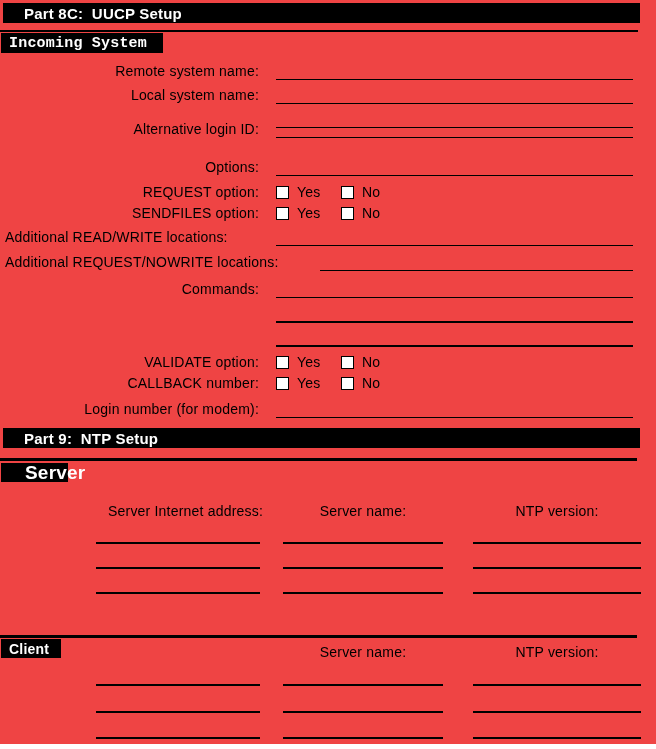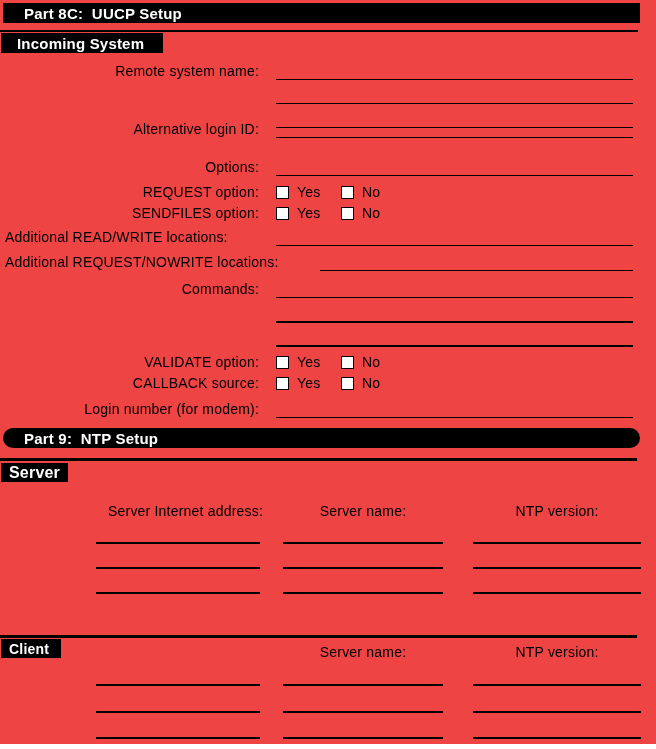--- a/index.html
+++ b/index.html
@@ -29,29 +29,30 @@
 </style>
 </head>
 <body>
 
 <div class="page">
 
   <div class="bar" style="left:3px;top:3px;width:637px;height:20px;padding-left:21px;">
     <span>Part 8C:  UUCP Setup</span>
   </div>
   <div class="rule" style="left:0;top:30px;width:638px;height:2px;"></div>
-  <div class="bar" style="left:1px;top:33px;width:162px;height:20px;padding-left:16px;">
+  <div class="bar" style="left:1px;top:33px;width:162px;height:20px;padding-left:8px;font-family:Liberation Mono, monospace;">
     <span>Incoming System</span>
   </div>
 
   <div class="row" style="top:63px;">
     <span class="lbl">Remote system name:</span>
     <span class="fline" style="left:276px;width:357px;"></span>
   </div>
   <div class="row" style="top:87px;">
+    <span class="lbl">Local system name:</span>
     <span class="fline" style="left:276px;width:357px;"></span>
   </div>
   <div class="row" style="top:111px;">
     <span class="fline" style="left:276px;width:357px;"></span>
   </div>
   <div class="row" style="top:121px;">
     <span class="lbl">Alternative login ID:</span>
     <span class="fline" style="left:276px;width:357px;"></span>
   </div>
   <div class="row" style="top:159px;">
@@ -91,37 +92,37 @@
   <div class="xline" style="left:276px;top:345px;width:357px;"></div>
 
   <div class="row" style="top:354px;">
     <span class="lbl">VALIDATE option:</span>
     <span class="cb" style="left:276px;"></span>
     <span class="cbl" style="left:297px;">Yes</span>
     <span class="cb" style="left:341px;"></span>
     <span class="cbl" style="left:362px;">No</span>
   </div>
   <div class="row" style="top:375px;">
-    <span class="lbl">CALLBACK source:</span>
+    <span class="lbl">CALLBACK number:</span>
     <span class="cb" style="left:276px;"></span>
     <span class="cbl" style="left:297px;">Yes</span>
     <span class="cb" style="left:341px;"></span>
     <span class="cbl" style="left:362px;">No</span>
   </div>
 
   <div class="row" style="top:401px;">
     <span class="lbl">Login number (for modem):</span>
     <span class="fline" style="left:276px;width:357px;"></span>
   </div>
 
-  <div class="bar" style="left:3px;top:428px;width:637px;height:20px;padding-left:21px;border-radius:10px;">
+  <div class="bar" style="left:3px;top:428px;width:637px;height:20px;padding-left:21px;">
     <span>Part 9:  NTP Setup</span>
   </div>
   <div class="rule" style="left:0;top:458px;width:637px;height:3px;"></div>
-  <div class="bar" style="left:1px;top:463px;width:67px;height:19px;padding-left:8px;font-size:16px;">
+  <div class="bar" style="left:1px;top:463px;width:67px;height:19px;padding-left:24px;font-size:19px;">
     <span>Server</span>
   </div>
 
 
   <div class="headrow" style="top:503px;">
     <span class="colhead" style="left:0;width:263px;text-align:right;">Server Internet address:</span>
     <span class="colhead" style="left:283px;width:160px;text-align:center;">Server name:</span>
     <span class="colhead" style="left:473px;width:168px;text-align:center;">NTP version:</span>
   </div>
   <div class="xline" style="left:96px;top:542px;width:164px;"></div>

